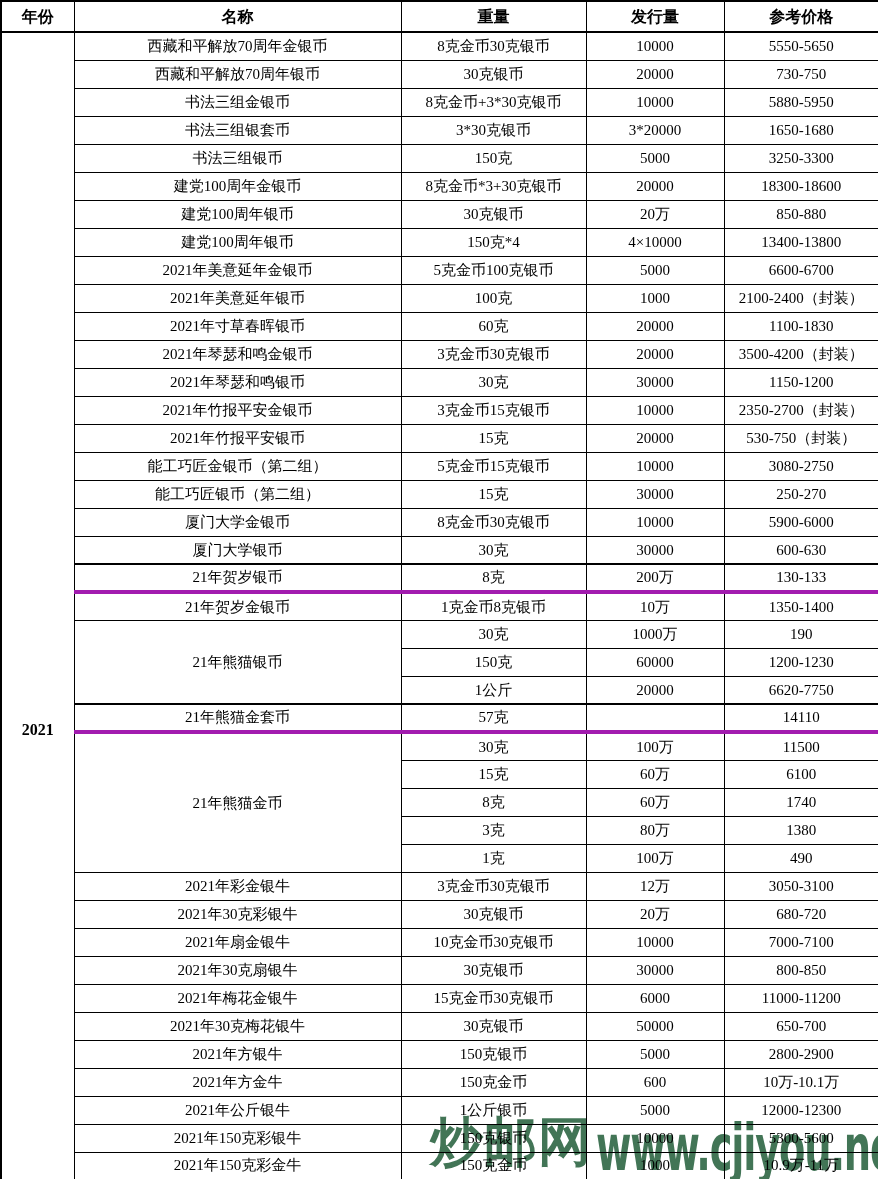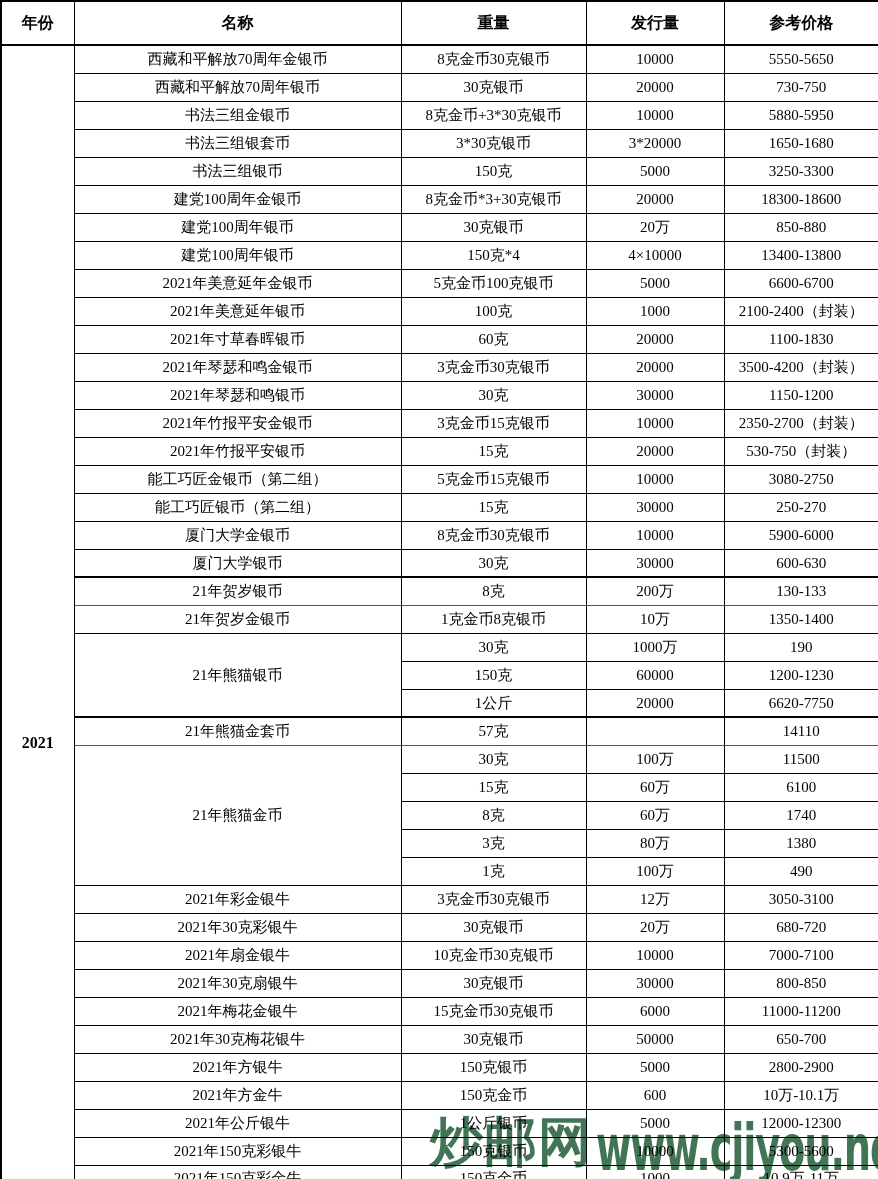--- a/index.html
+++ b/index.html
@@ -36,24 +36,24 @@
   col.c-name  { width:327px; }
   col.c-weight{ width:185px; }
   col.c-issue { width:138px; }
   col.c-price { width:155px; }
   th, td {
     border:1px solid #000;
     text-align:center; vertical-align:middle;
     padding:0 2px; overflow:hidden; white-space:nowrap;
     font-size:15px; line-height:1.1;
   }
-  thead tr { height:44px; }
+  thead tr { height:31px; }
   thead th { font-size:16px; font-weight:bold; border-bottom:2px solid #000; }
   tbody tr { height:28px; }
-  tbody tr.thick > td { border-top:2px solid #000; border-bottom:1px solid #a21caf; }
+  tbody tr.thick > td { border-top:2px solid #000; border-bottom:4px solid #a21caf; }
   td.year-cell { position:relative; border-right:1px solid #000; }
   .year-label {
     position:absolute; left:0; right:0; top:697px;
     transform:translateY(-50%);
     font-weight:bold; font-size:16px; text-align:center;
   }
 </style>
 </head>
 <body>
 

